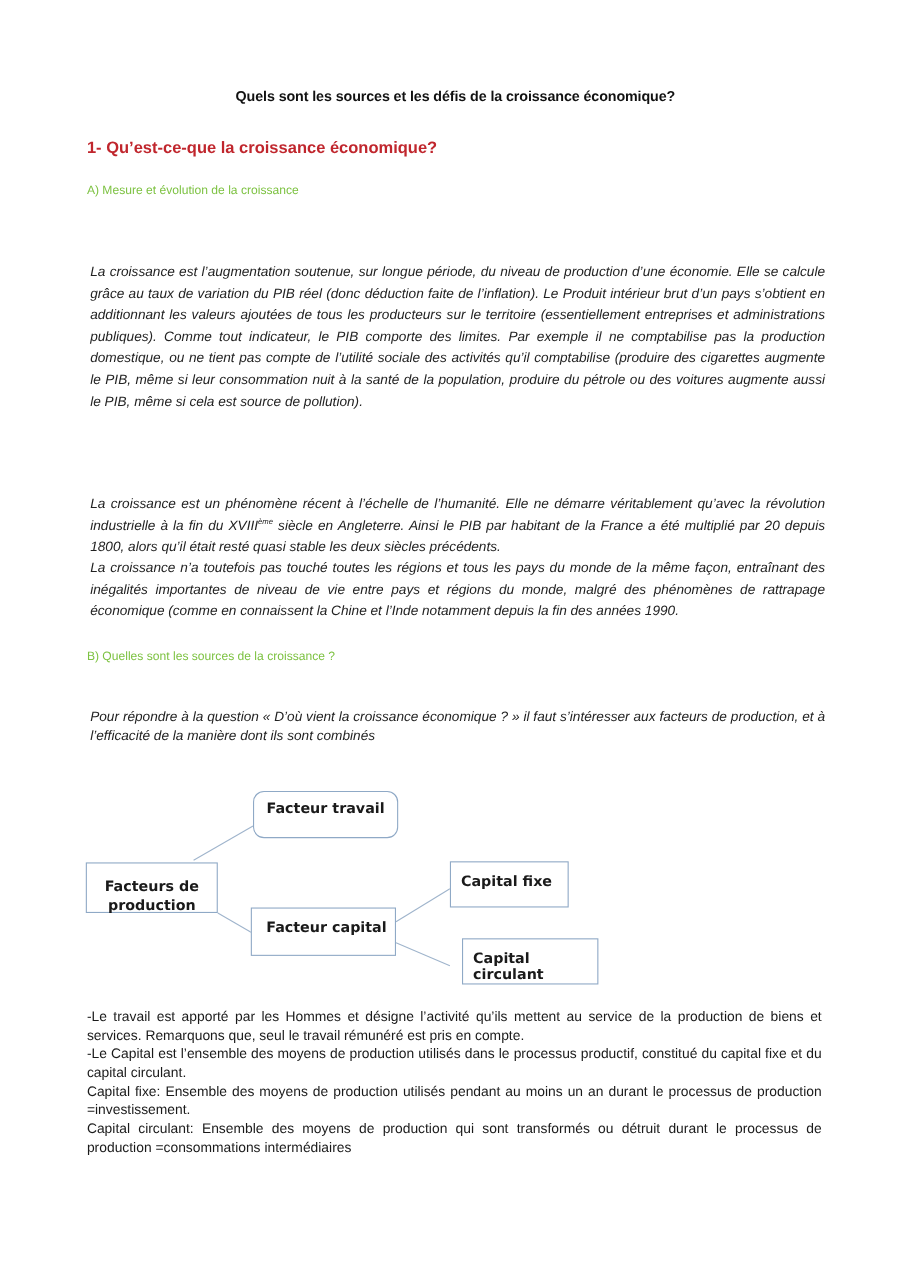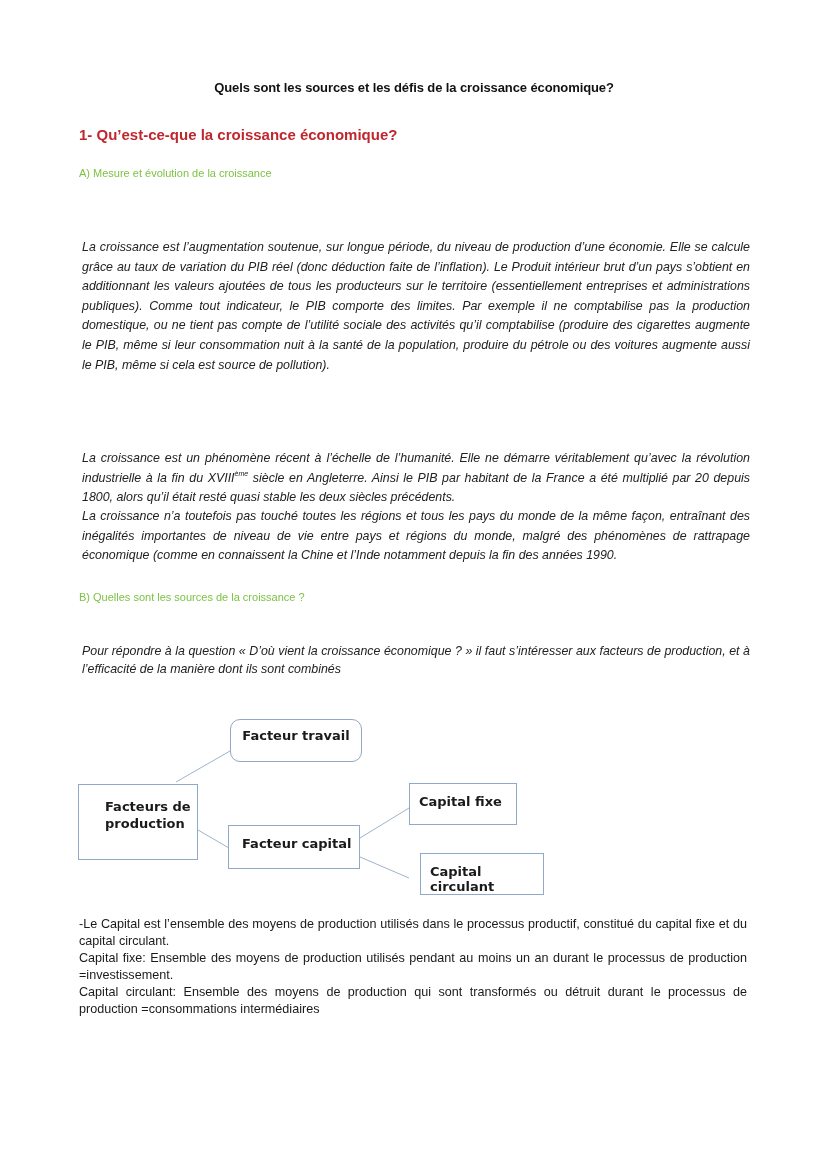--- a/index.html
+++ b/index.html
@@ -106,25 +106,24 @@
       border: 1px solid #8fa9c6;
       background: #ffffff;
       font-family: "DejaVu Sans", "Liberation Sans", sans-serif;
       font-weight: bold;
       font-size: 13px;
       color: #1a1a1a;
       pointer-events: auto;
     }
     .node span { display: block; }
     .n-root {
-      left: 78px; top: 784px; width: 120px; height: 76px;
-      text-align: left;
+      left: 78px; top: 784px; width: 120px; height: 46px;
+      text-align: center;
       padding-top: 13px;
       line-height: 17px;
-      padding-left: 26px;
     }
     .n-travail {
       left: 230px; top: 719px; width: 132px; height: 43px;
       text-align: center;
       padding-top: 8px;
       border-radius: 10px;
     }
     .n-capital {
       left: 228px; top: 825px; width: 132px; height: 44px;
       padding-left: 13px;
@@ -182,18 +181,19 @@
     </div>
     <div class="node n-capital">
       <span>Facteur capital</span>
     </div>
     <div class="node n-circ">
       <span>Capital circulant</span>
     </div>
   </div>
 
   <div class="defs">
+    <p>-Le travail est apporté par les Hommes et désigne l’activité qu’ils mettent au service de la production de biens et services. Remarquons que, seul le travail rémunéré est pris en compte.</p>
     <p>-Le Capital est l’ensemble des moyens de production utilisés dans le processus productif, constitué du capital fixe et du capital circulant.</p>
     <p>Capital fixe: Ensemble des moyens de production utilisés pendant au moins un an durant le processus de production =investissement.</p>
     <p>Capital circulant: Ensemble des moyens de production qui sont transformés ou détruit durant le processus de production =consommations intermédiaires</p>
   </div>
 
 </div>
 
 </body></html>

